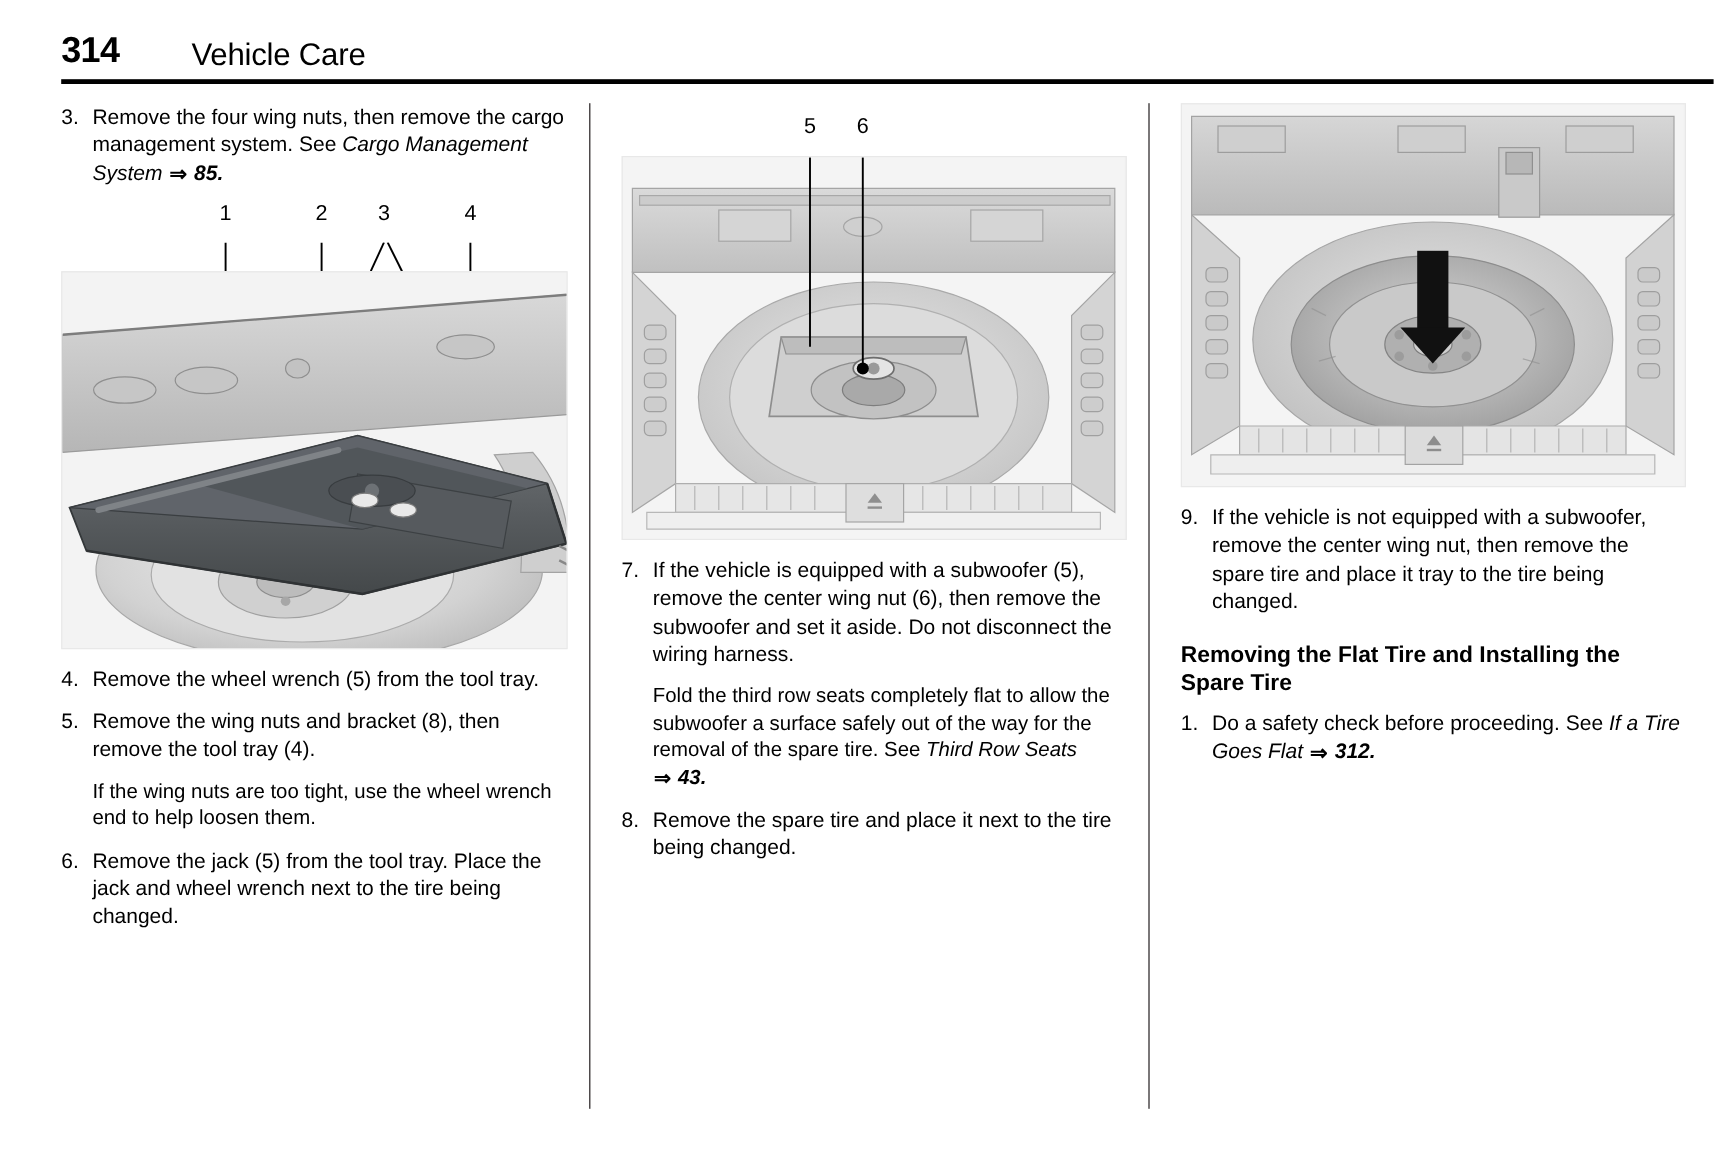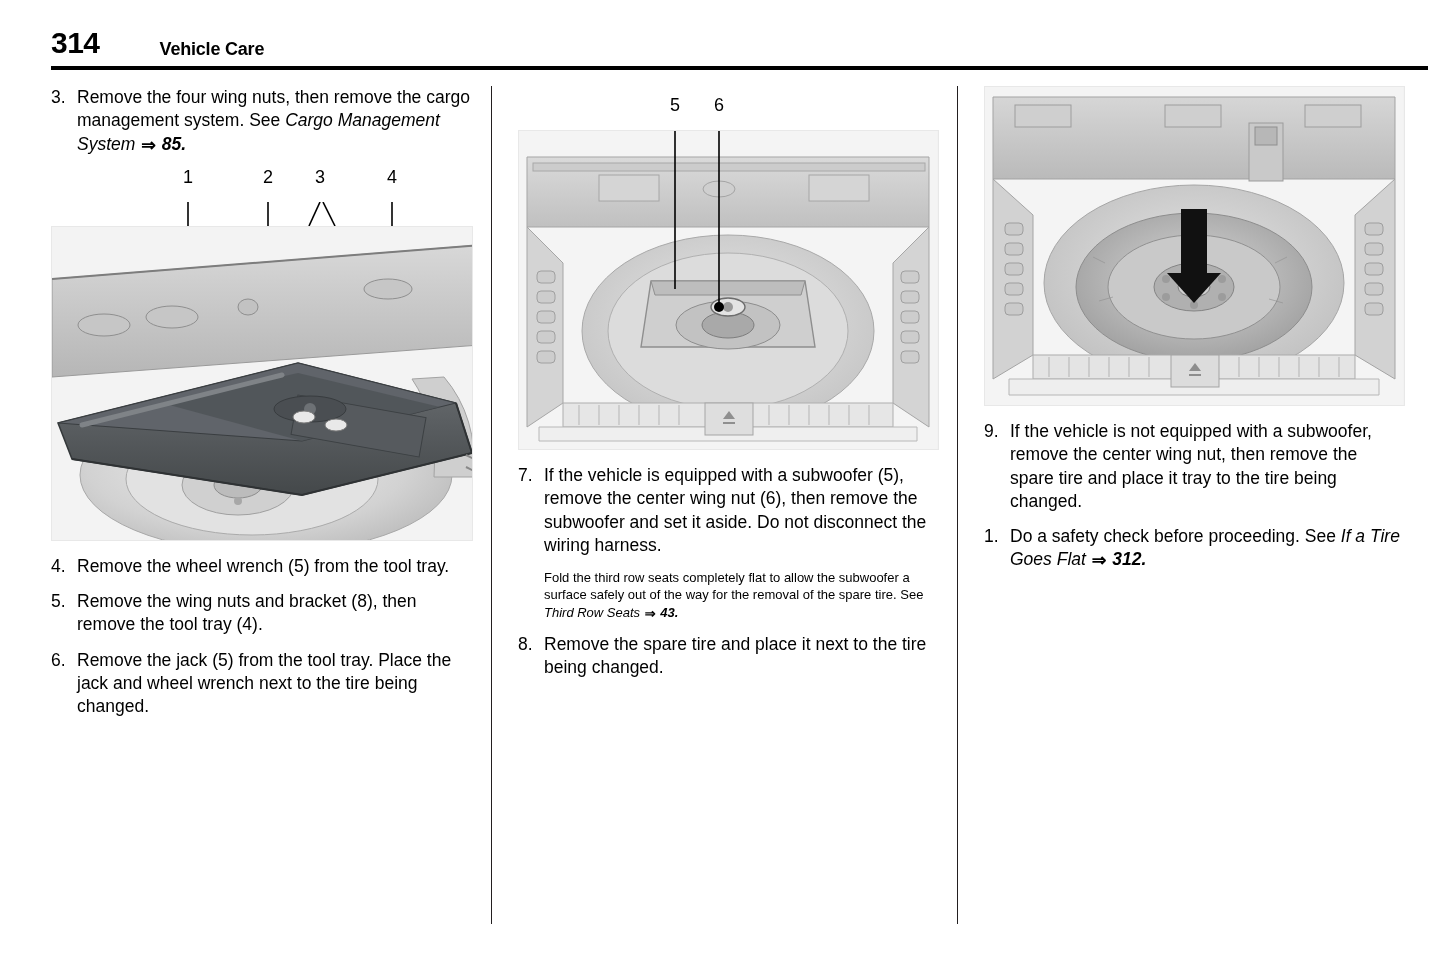--- a/index.html
+++ b/index.html
@@ -28,22 +28,22 @@
     gap: 60px;
     padding-bottom: 8px;
   }
   .page-number {
     font-size: 30px;
     font-weight: bold;
     letter-spacing: -0.5px;
     line-height: 1;
   }
   .page-title {
-    font-size: 18px;
-    font-weight: bold;
+    font-size: 26px;
+    font-weight: normal;
     line-height: 1;
     letter-spacing: -0.2px;
   }
   .header-rule {
     border-top: 4px solid #000;
     margin-bottom: 16px;
   }
   
   .columns {
     display: flex;
@@ -65,21 +65,21 @@
     font-size: 17.5px;
     line-height: 1.33;
     margin-bottom: 12px;
   }
   .step .num {
     width: 26px;
     flex: 0 0 26px;
   }
   .step .txt { flex: 1 1 auto; }
   .sub-para {
-    font-size: 13px;
+    font-size: 17px;
     line-height: 1.33;
     margin: 12px 0 12px 26px;
   }
   em, .ital { font-style: italic; }
   .sec-head {
     font-size: 19px;
     font-weight: bold;
     line-height: 1.22;
     margin: 22px 0 10px 0;
   }
@@ -215,20 +215,21 @@
       <div class="step">
         <div class="num">4.</div>
         <div class="txt">Remove the wheel wrench (5) from the tool tray.</div>
       </div>
 
       <div class="step">
         <div class="num">5.</div>
         <div class="txt">Remove the wing nuts and bracket (8), then remove the tool tray (4).</div>
       </div>
 
+      <p class="sub-para">If the wing nuts are too tight, use the wheel wrench end to help loosen them.</p>
 
       <div class="step">
         <div class="num">6.</div>
         <div class="txt">Remove the jack (5) from the tool tray. Place the jack and wheel wrench next to the tire being changed.</div>
       </div>
 
     </div>
 
     <div class="col">
 
@@ -393,20 +394,21 @@
             <path d="M204,288 h12" stroke="#8d8d8d" stroke-width="2"></path>
           </svg>
         </div>
       </div>
 
       <div class="step">
         <div class="num">9.</div>
         <div class="txt">If the vehicle is not equipped with a subwoofer, remove the center wing nut, then remove the spare tire and place it tray to the tire being changed.</div>
       </div>
 
+      <div class="sec-head">Removing the Flat Tire and Installing the Spare Tire</div>
 
       <div class="step">
         <div class="num">1.</div>
         <div class="txt">Do a safety check before proceeding.
           See <em>If a Tire Goes Flat</em> <span class="arrow-ref"><span class="ref-glyph">⇒</span> 312.</span></div>
       </div>
 
     </div>
   </div>
 </div>

